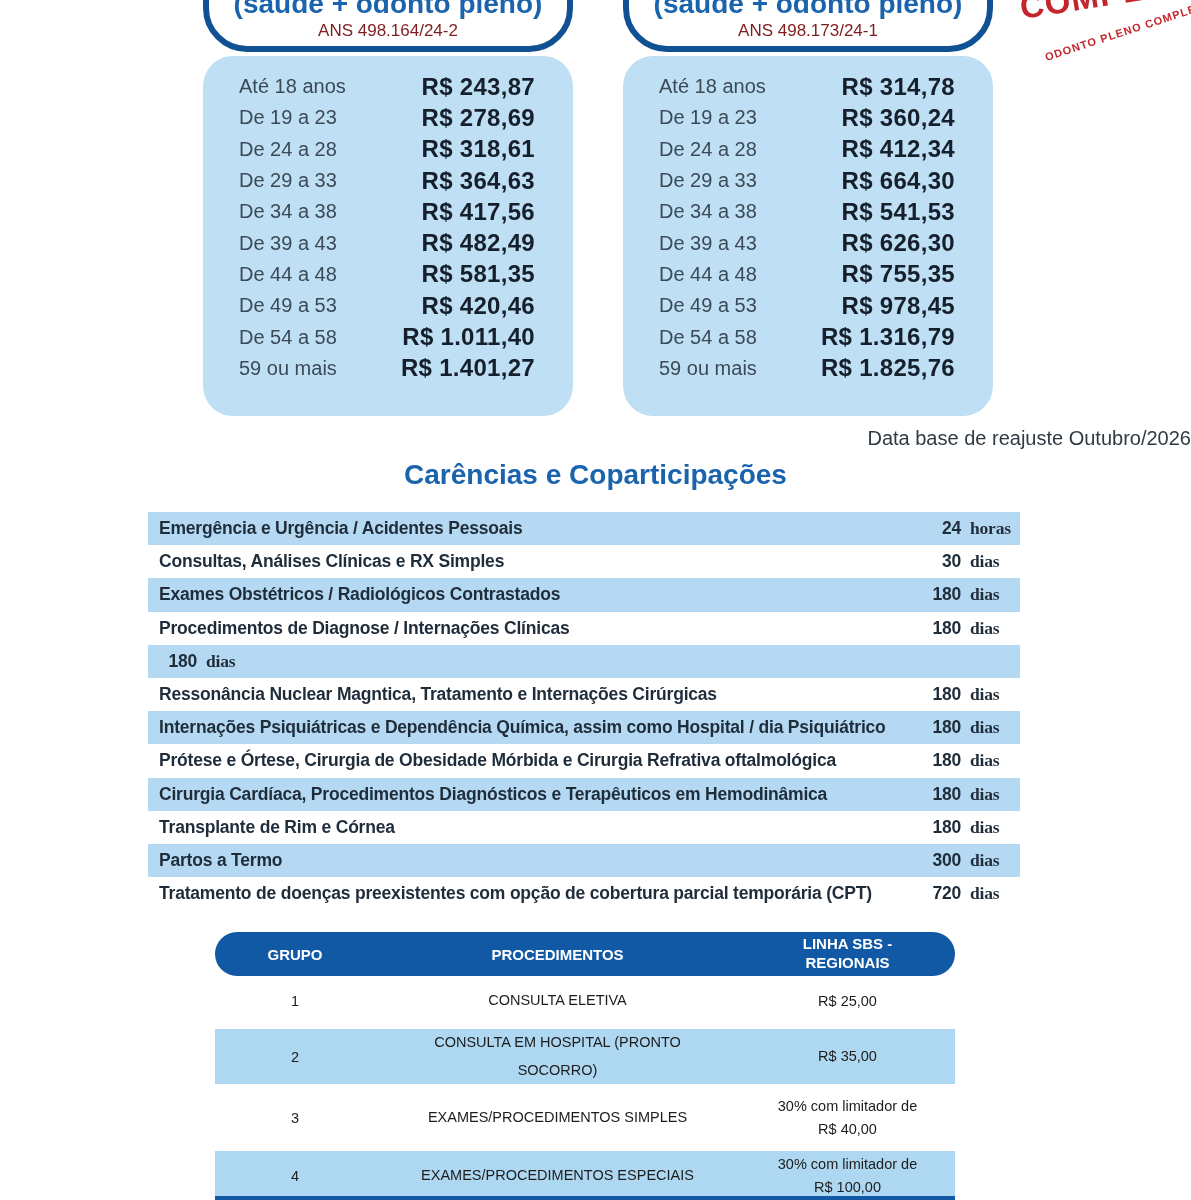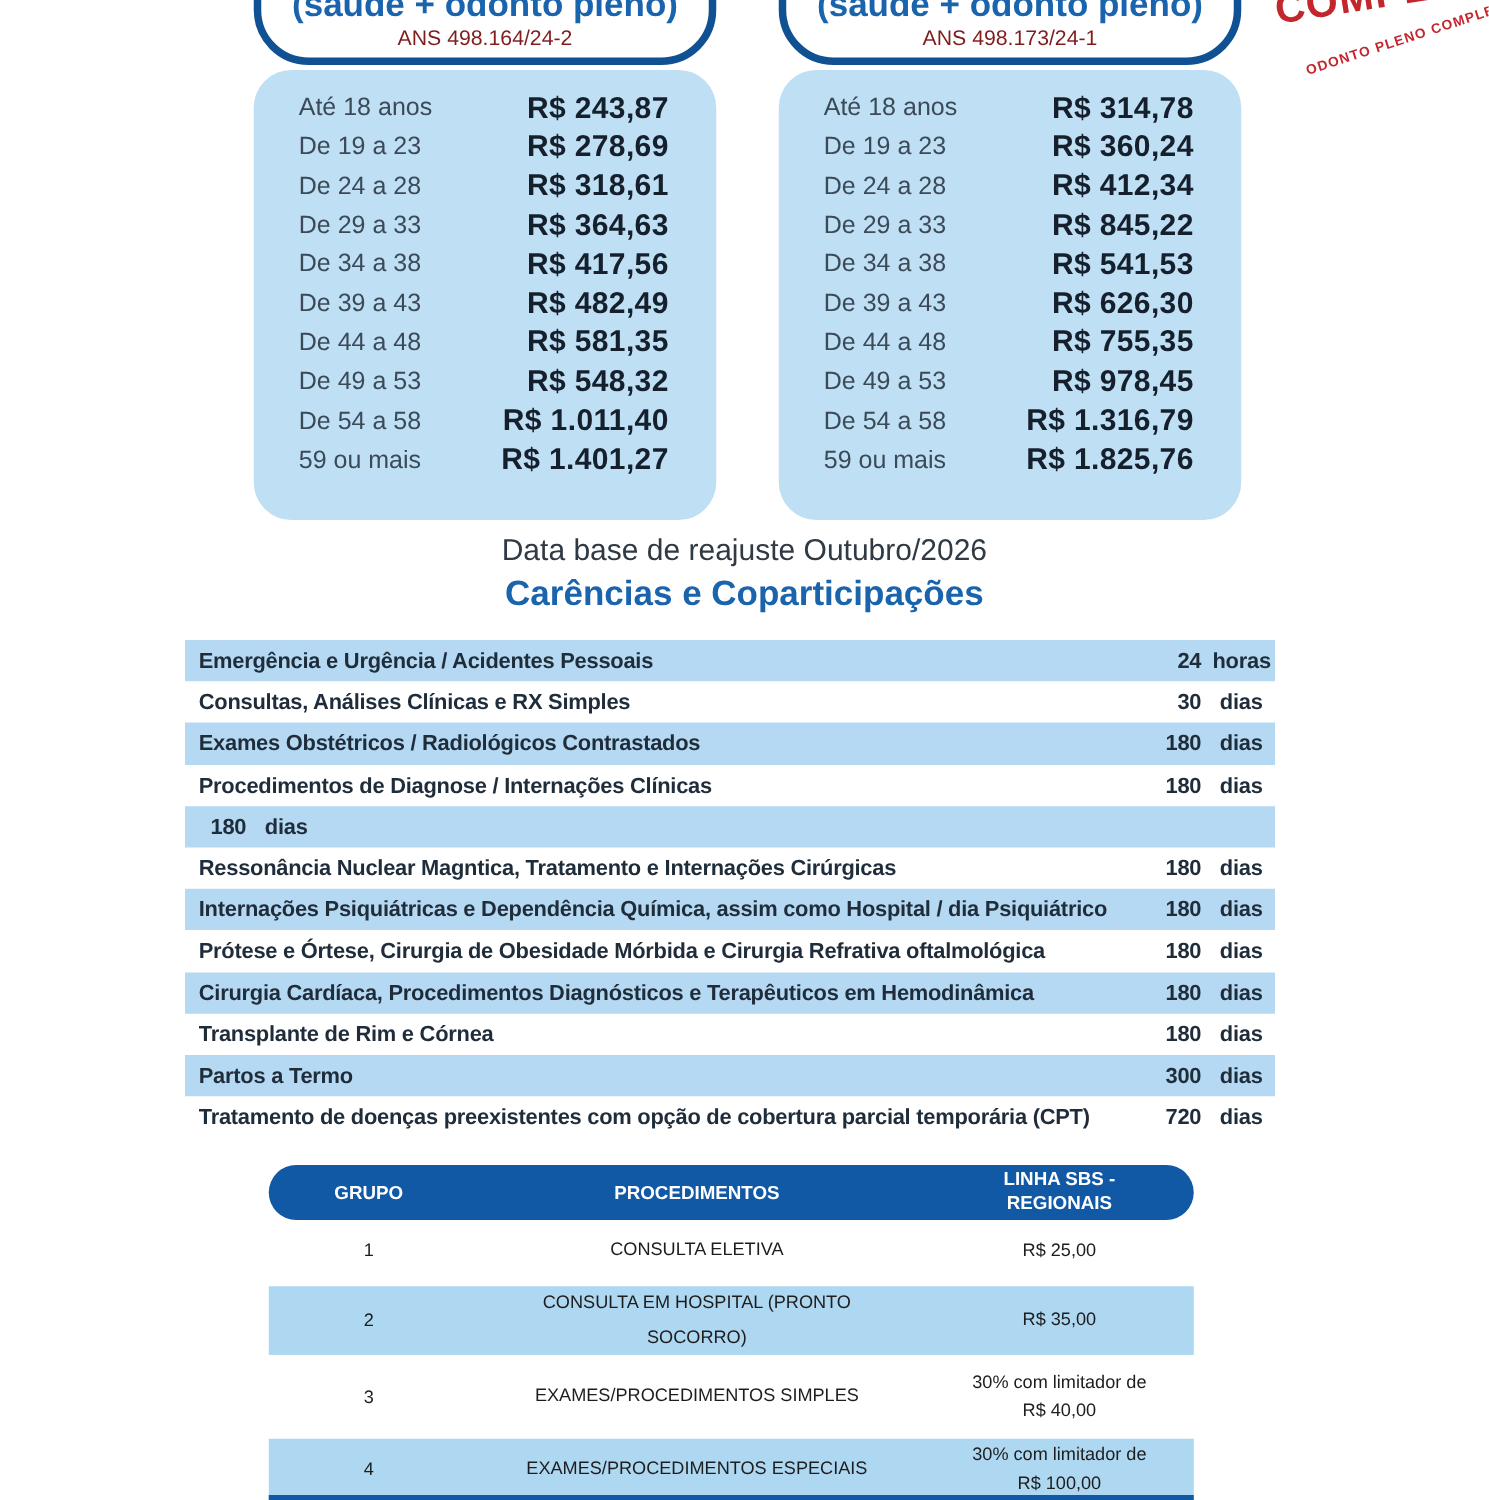--- a/index.html
+++ b/index.html
@@ -44,39 +44,39 @@
   .plan-panel.right { left:623px; }
   .price-row {
     display:flex; justify-content:space-between; align-items:center;
     height:31.3px; padding:0 38px 0 36px;
   }
   .price-age { font-size:20px; color:#3b4a57; }
   .price-val { font-size:24px; font-weight:bold; color:#16202c; letter-spacing:0.3px; }
 
   
   .data-note {
-    position:absolute; top:427px; left:0; width:100%; text-align:center;
-    font-size:24px; color:#303a44;
+    position:absolute; top:427px; left:0; width:100%; text-align:right;
+    font-size:20px; color:#303a44;
   }
   .section-title {
     position:absolute; top:459px; left:0; width:100%; text-align:center;
     font-size:28px; font-weight:bold; color:#1a63ad;
   }
 
   
   .carencias { position:absolute; left:148px; top:512px; width:872px; }
   .car-row {
     display:flex; align-items:center; height:33.2px; padding-left:11px;
     box-sizing:border-box; font-size:17.5px; font-weight:bold; color:#1f2c3a;
     letter-spacing:-0.2px;
   }
   .car-row:nth-of-type(odd) { background:#b5d9f2; }
   .car-label { flex:1; padding-right:8px; }
   .car-num  { width:38px; text-align:right; }
-  .car-unit { width:46px; text-align:center; margin-left:9px; padding-right:4px; }
+  .car-unit { width:46px; text-align:left; margin-left:9px; padding-right:4px;font-family:Liberation Serif, serif; }
 
   
   .copay { position:absolute; left:215px; top:932px; width:740px; }
   .copay-header {
     height:44px; background:#1158a5; border-radius:22px;
     display:flex; align-items:center; color:#ffffff; font-weight:bold; font-size:15px;
   }
   .col-grupo { width:160px; text-align:center; }
   .col-proc  { flex:1; text-align:center; }
   .col-valor { width:215px; text-align:center; }
@@ -149,21 +149,21 @@
         <span class="price-val">R$ 482,49</span>
       </div>
 
       <div class="price-row">
         <span class="price-age">De 44 a 48</span>
         <span class="price-val">R$ 581,35</span>
       </div>
 
       <div class="price-row">
         <span class="price-age">De 49 a 53</span>
-        <span class="price-val">R$ 548,32</span>
+        <span class="price-val">R$ 420,46</span>
       </div>
 
       <div class="price-row">
         <span class="price-age">De 54 a 58</span>
         <span class="price-val">R$ 1.011,40</span>
       </div>
 
       <div class="price-row">
         <span class="price-age">59 ou mais</span>
         <span class="price-val">R$ 1.401,27</span>
@@ -182,21 +182,21 @@
         <span class="price-val">R$ 360,24</span>
       </div>
 
       <div class="price-row">
         <span class="price-age">De 24 a 28</span>
         <span class="price-val">R$ 412,34</span>
       </div>
 
       <div class="price-row">
         <span class="price-age">De 29 a 33</span>
-        <span class="price-val">R$ 845,22</span>
+        <span class="price-val">R$ 664,30</span>
       </div>
 
       <div class="price-row">
         <span class="price-age">De 34 a 38</span>
         <span class="price-val">R$ 541,53</span>
       </div>
 
       <div class="price-row">
         <span class="price-age">De 39 a 43</span>
         <span class="price-val">R$ 626,30</span>

